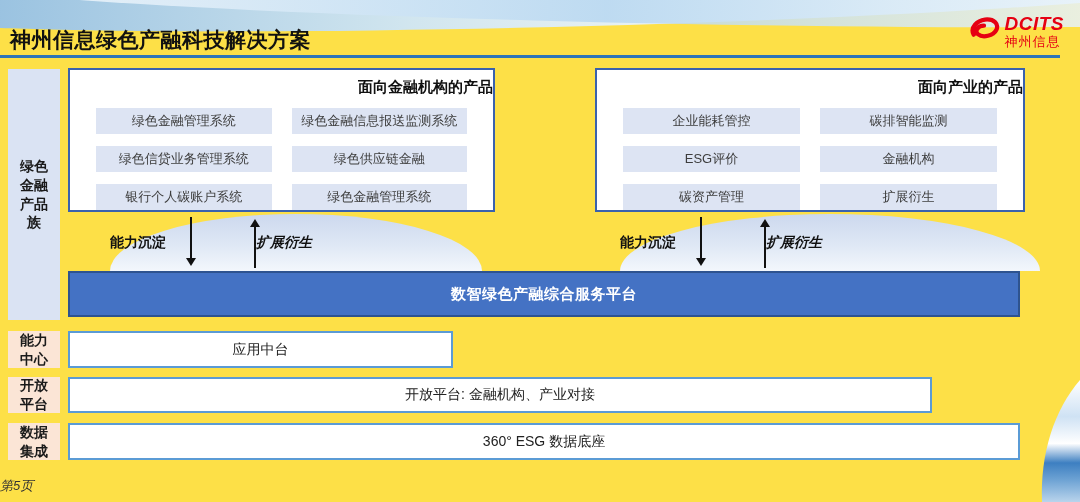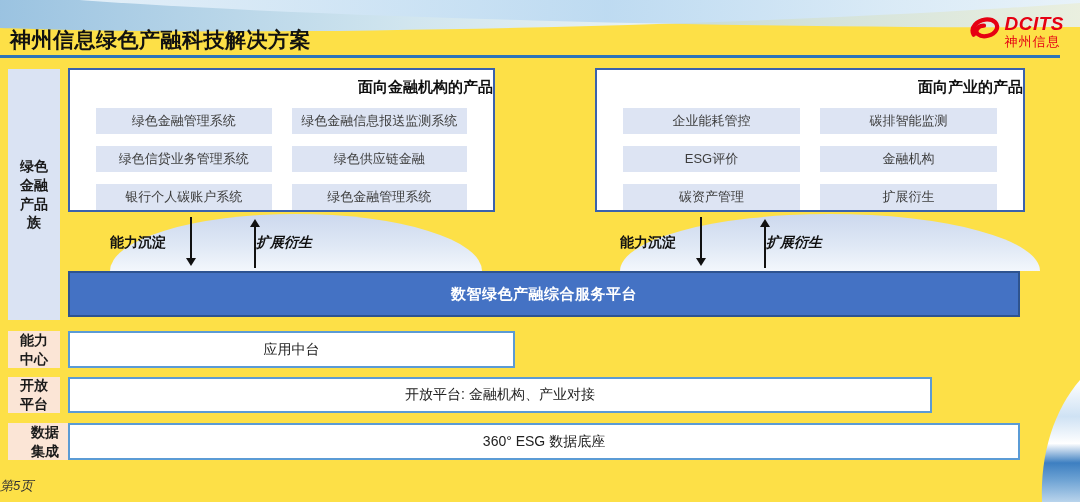--- a/index.html
+++ b/index.html
@@ -21,21 +21,21 @@
 
   
   .rail{position:absolute;left:8px;width:52px;display:flex;align-items:center;justify-content:center;
         font-weight:bold;font-size:14px;color:#1a1a1a;line-height:1.35;}
   .rail span{display:block;width:32px;text-align:center;word-break:break-all;}
   .rail-blue{background:#dae3f3;}
   .rail-peach{background:#fbe5d6;}
   .rail-family{top:69px;height:251px;}
   .rail-cap{top:331px;height:37px;}
   .rail-open{top:377px;height:36px;}
-  .rail-data{top:423px;height:37px;padding-left:11px;}
+  .rail-data{top:423px;height:37px;}
 
   
   .pbox{position:absolute;top:68px;height:144px;background:#fff;border:2px solid #3a62ad;box-sizing:border-box;}
   .pbox-left{left:68px;width:427px;}
   .pbox-right{left:595px;width:430px;}
   .pbox-title{text-align:right;font-size:15px;font-weight:bold;color:#111;margin-top:8px;}
   .chips{display:grid;grid-template-columns:1fr 1fr;gap:12px 20px;margin:11px 26px 0;}
   .chip{height:26px;background:#dde4f3;display:flex;align-items:center;justify-content:center;
         font-size:13px;color:#3d3d3d;white-space:nowrap;}
 
@@ -55,21 +55,21 @@
   .arrow-up::after{content:"";position:absolute;left:-4px;top:-2px;
         border-left:5px solid transparent;border-right:5px solid transparent;border-bottom:8px solid #111;}
   .flow-label-right{font-style:italic;}
 
   
   .platform-bar{position:absolute;left:68px;top:271px;width:952px;height:46px;box-sizing:border-box;
         background:#4472c4;border:2px solid #2e538f;display:flex;align-items:center;justify-content:center;
         color:#fff;font-size:15px;font-weight:bold;letter-spacing:.5px;}
   .wbox{position:absolute;background:#fff;border:2px solid #5b9bd5;box-sizing:border-box;
         display:flex;align-items:center;justify-content:center;font-size:14px;color:#222;}
-  .wbox-app{left:68px;top:331px;width:447px;height:37px;}
+  .wbox-app{left:68px;top:331px;width:385px;height:37px;}
   .wbox-model{left:543px;top:331px;width:477px;height:37px;}
   .wbox-open{left:68px;top:377px;width:864px;height:36px;}
   .wbox-data{left:68px;top:423px;width:952px;height:37px;}
 
   
   .footer{position:absolute;left:0;top:477px;width:1080px;text-align:left;
           font-size:13px;font-style:italic;color:#333;}
   .deco-br{position:absolute;right:0;bottom:0;width:62px;height:128px;pointer-events:none;}
 </style>
 </head>

